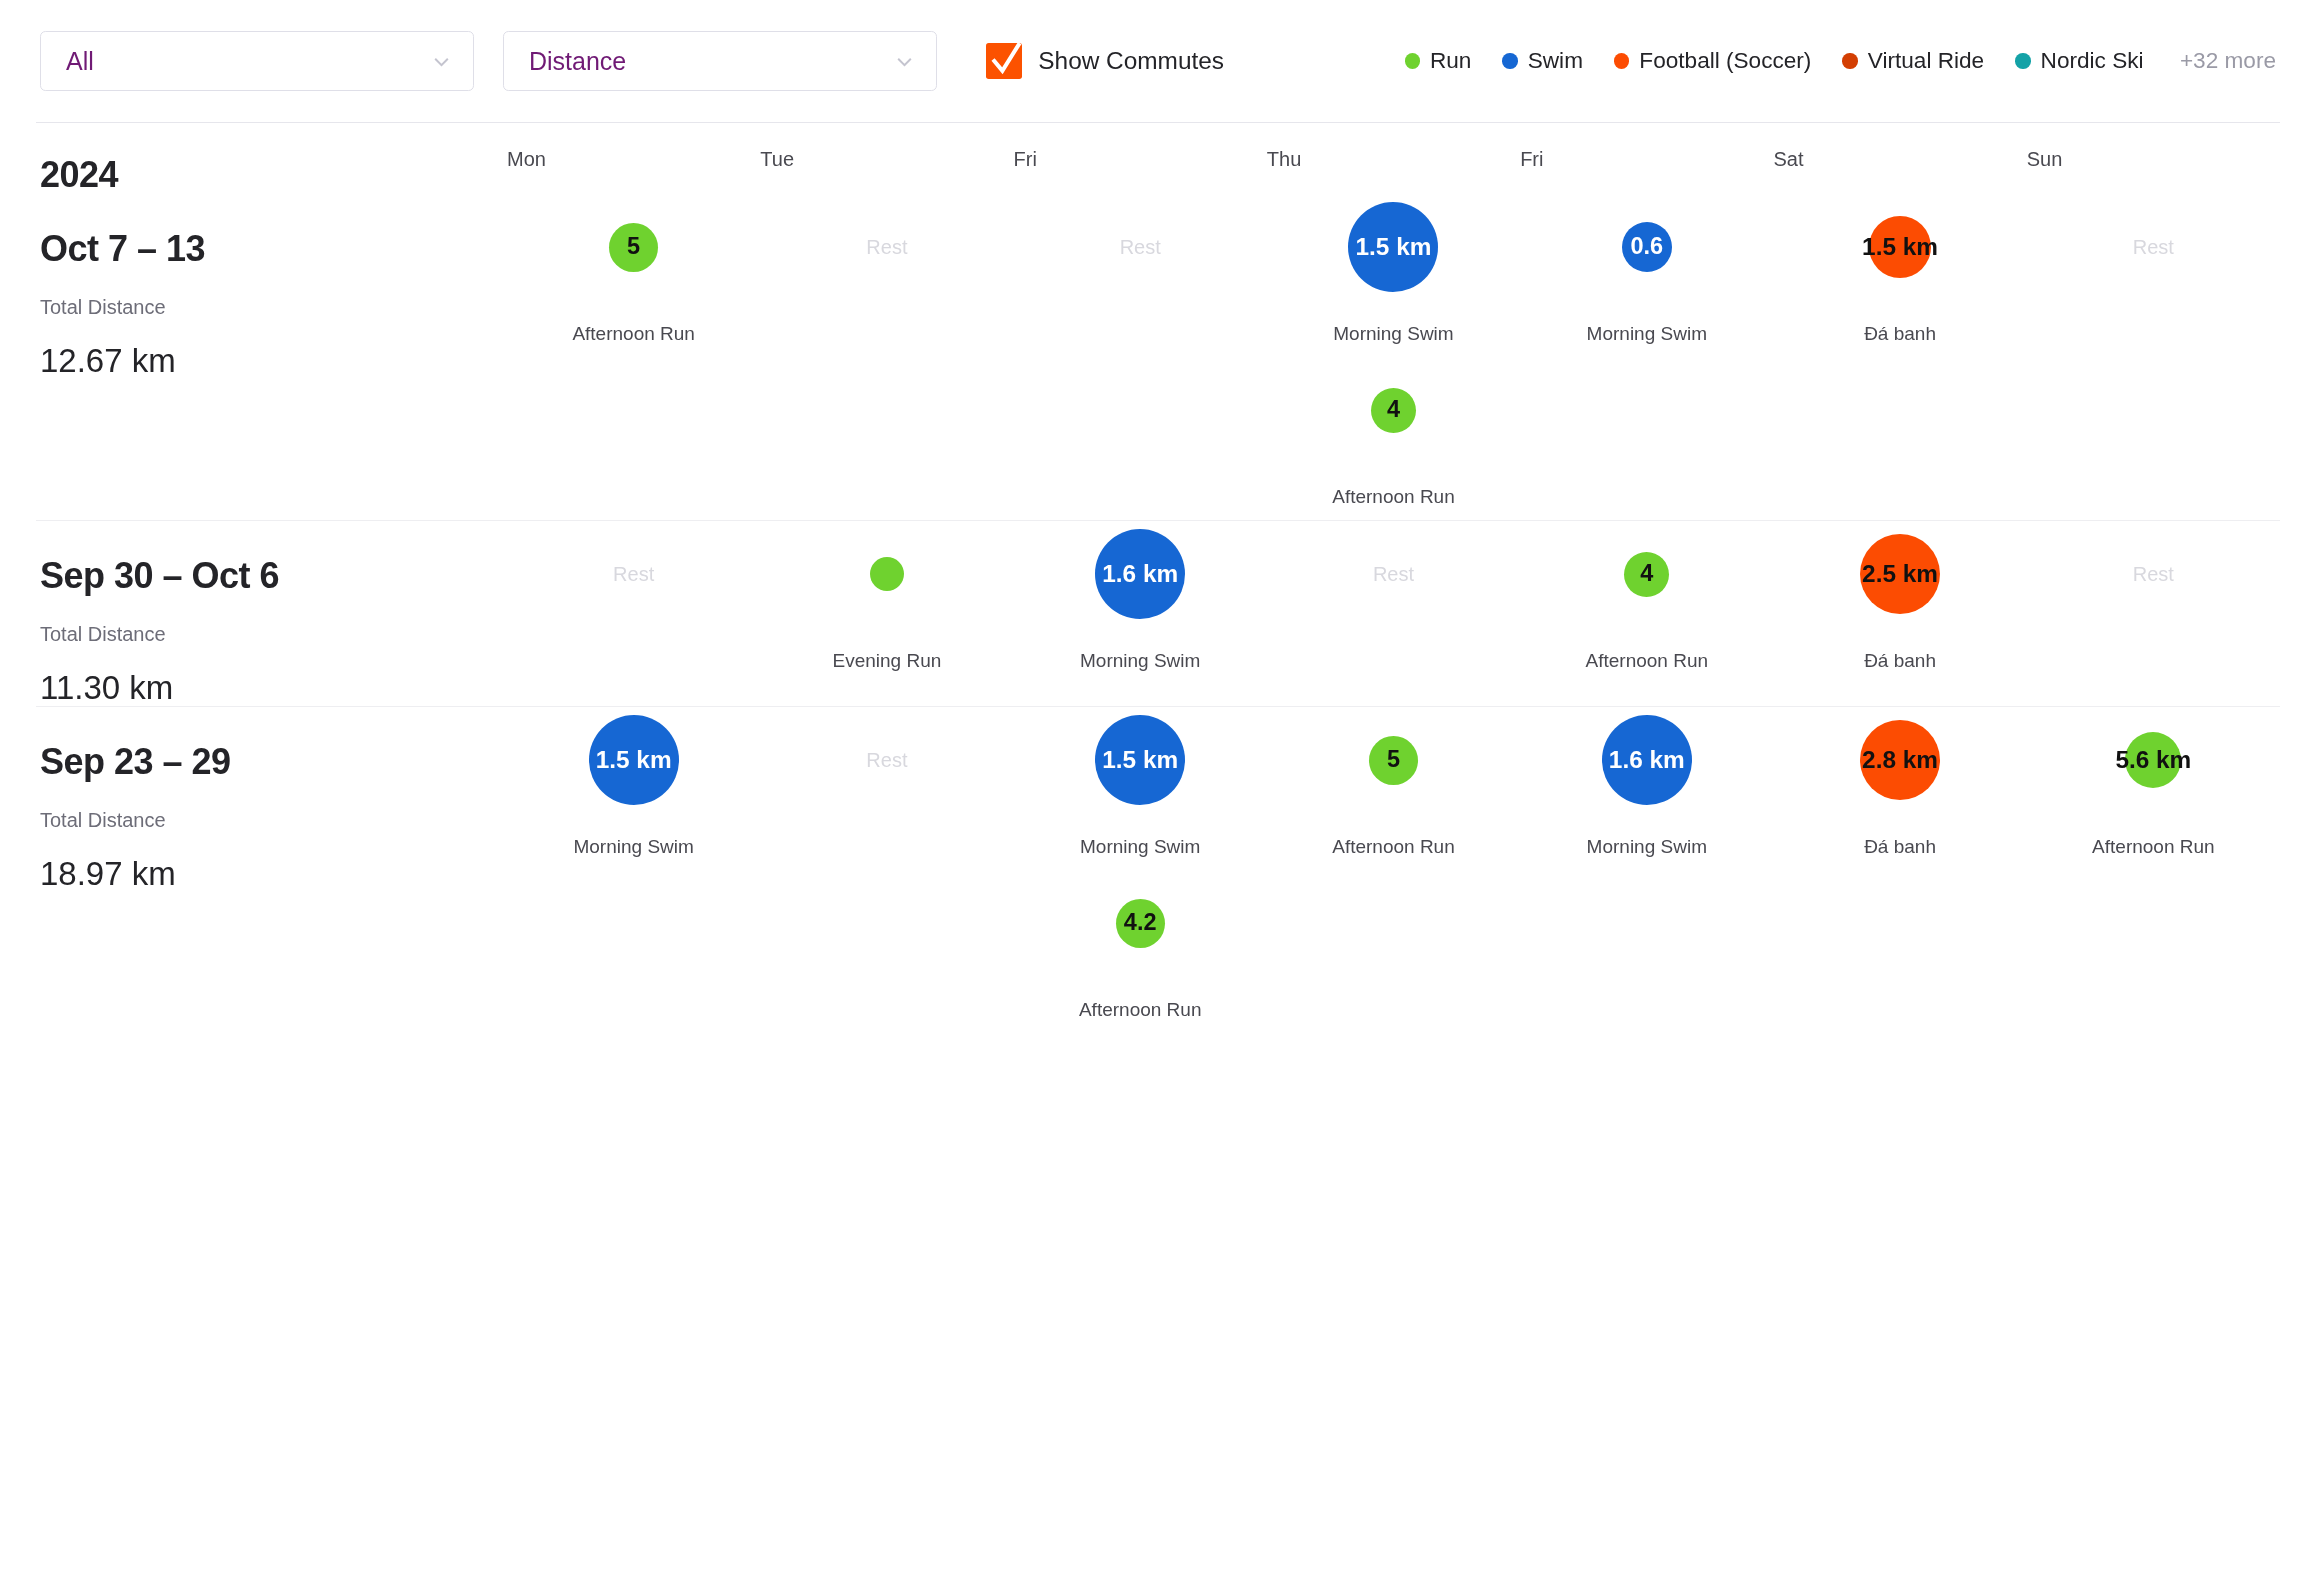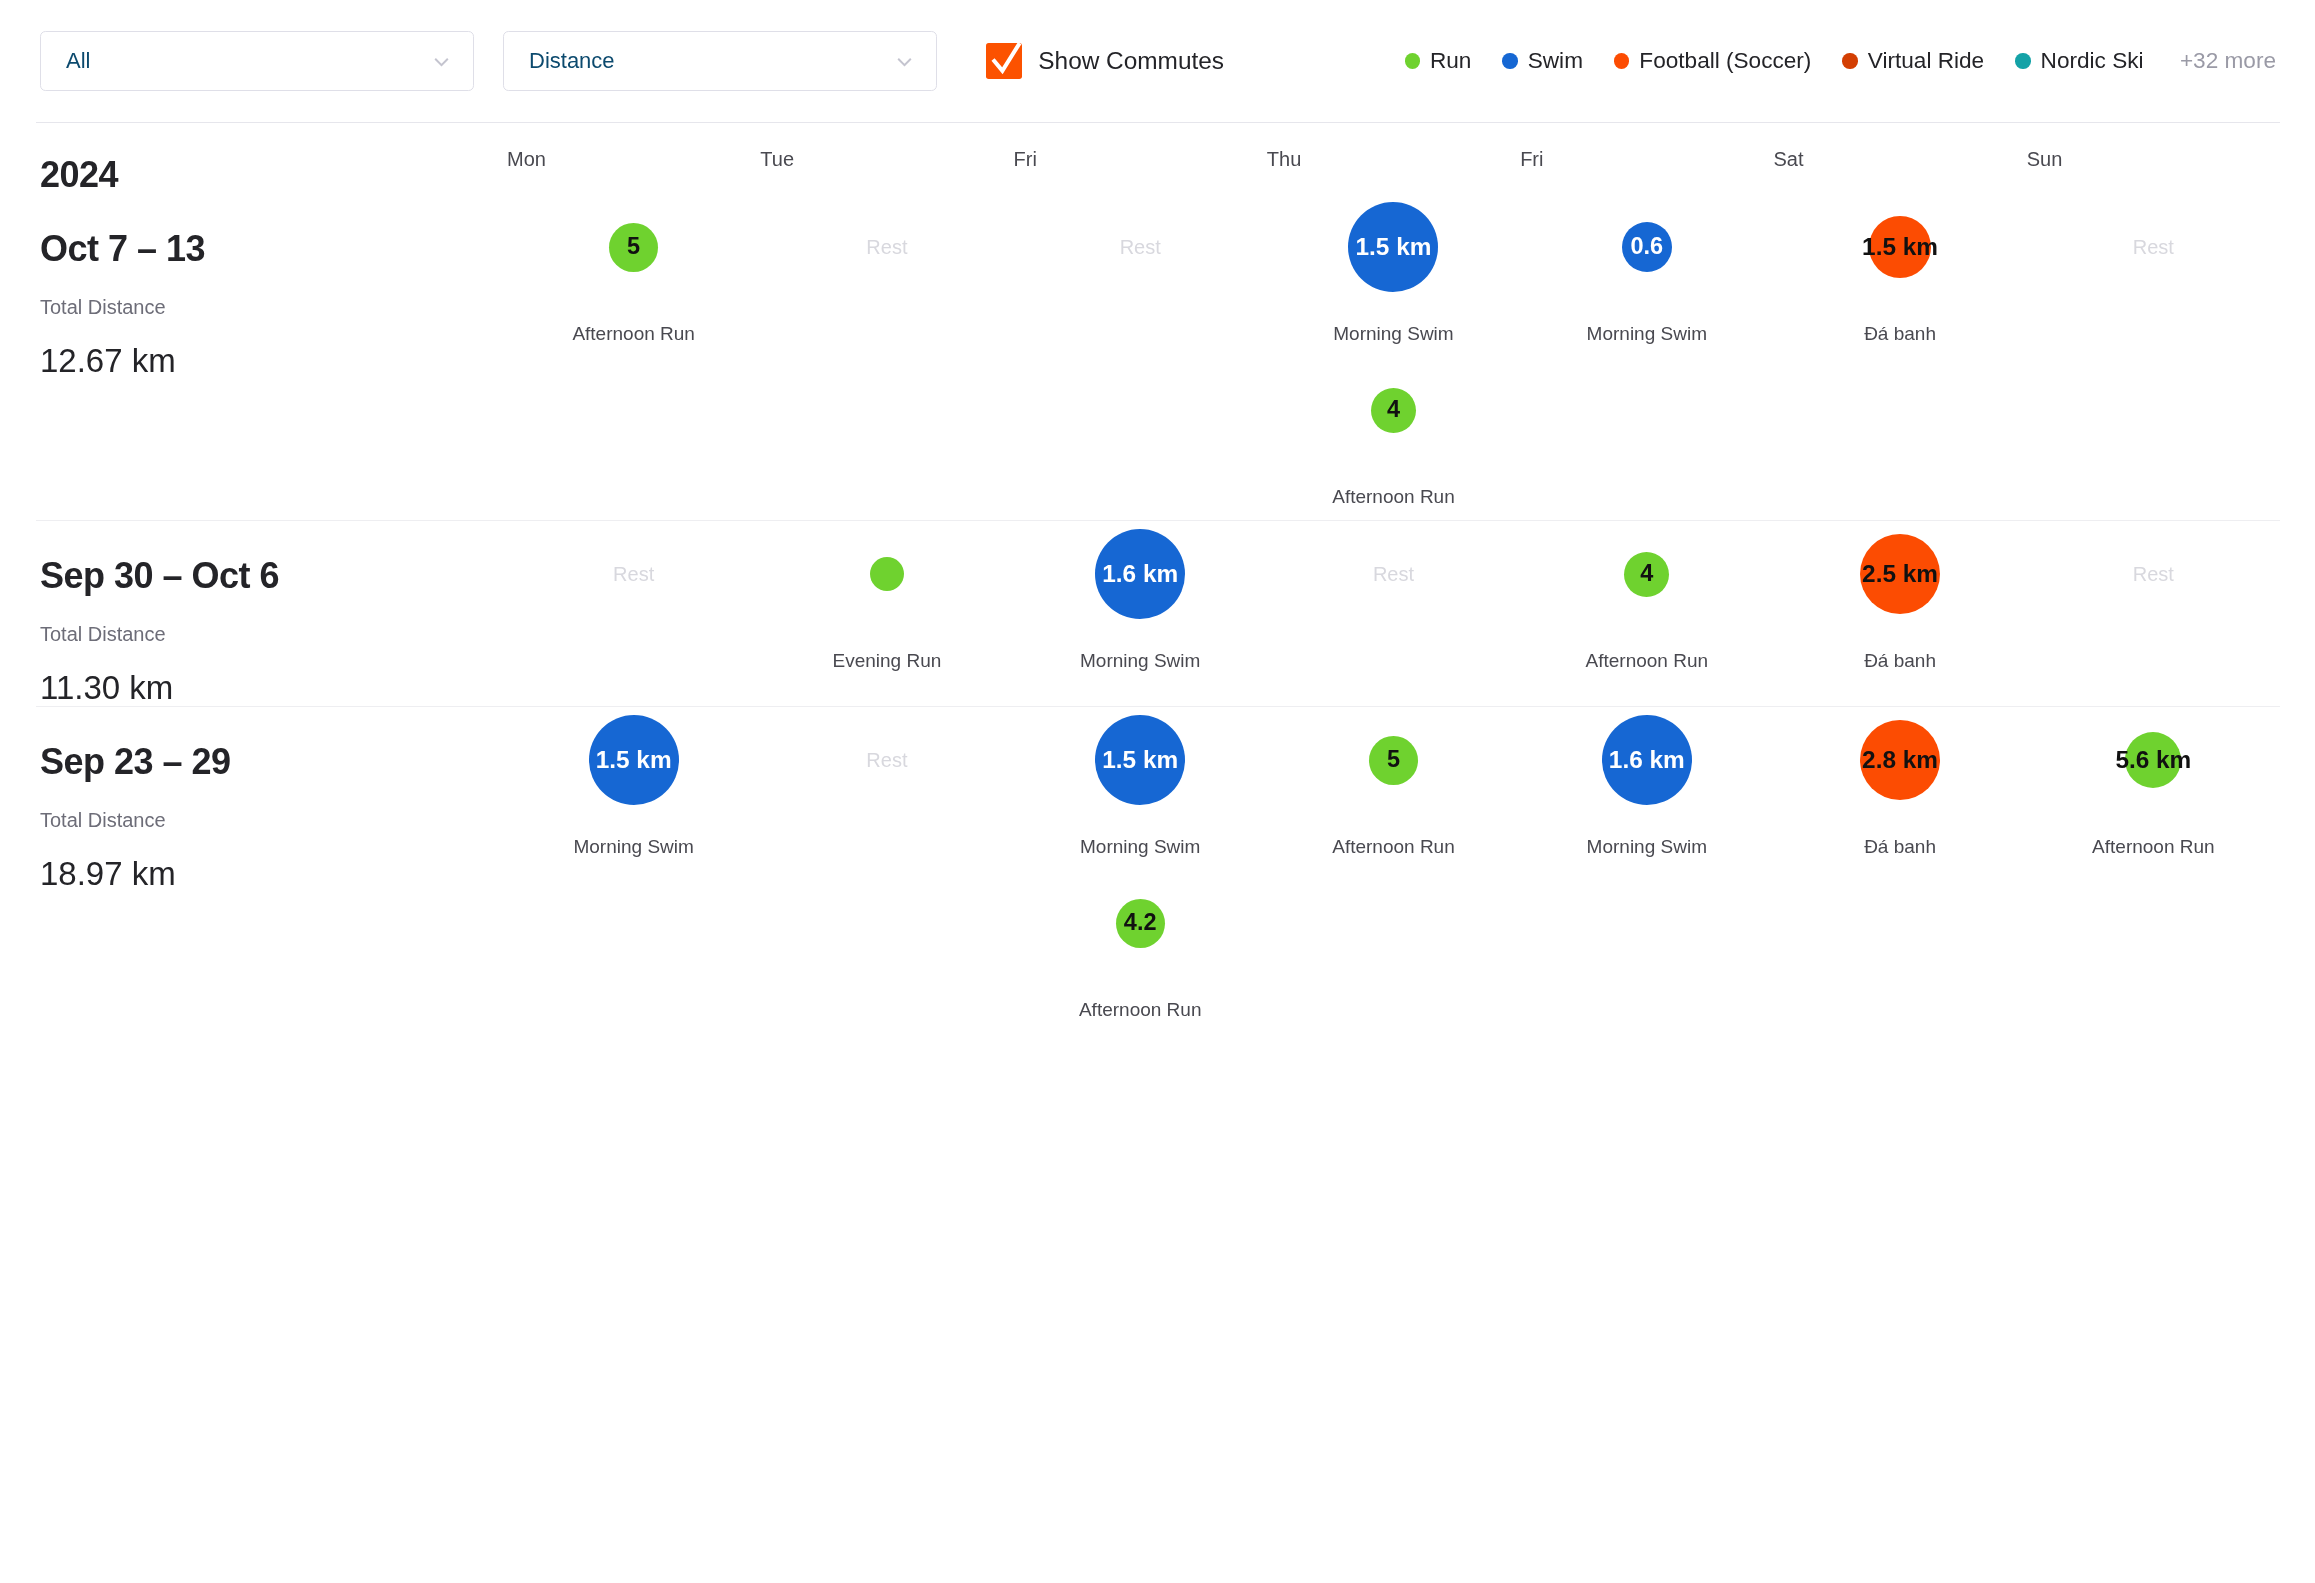--- a/index.html
+++ b/index.html
@@ -27,22 +27,22 @@
     border: 0.9px solid #dfdfe8;
     border-radius: 5.4px;
     background: #fff;
     display: flex;
     align-items: center;
     padding: 0 18px 0 25px;
     margin-right: 29px;
     cursor: pointer;
   }
   .select-box .value {
-    font-size: 22px;
-    color: #0c4a6e;
+    font-size: 25px;
+    color: #701a75;
     flex: 1;
     line-height: 1;
   }
   .chev {
     width: 27px;
     height: 27px;
     flex: 0 0 auto;
     display: block;
   }
   .chev polyline { fill: none; stroke: #c4c4cf; stroke-width: 2.2; }

